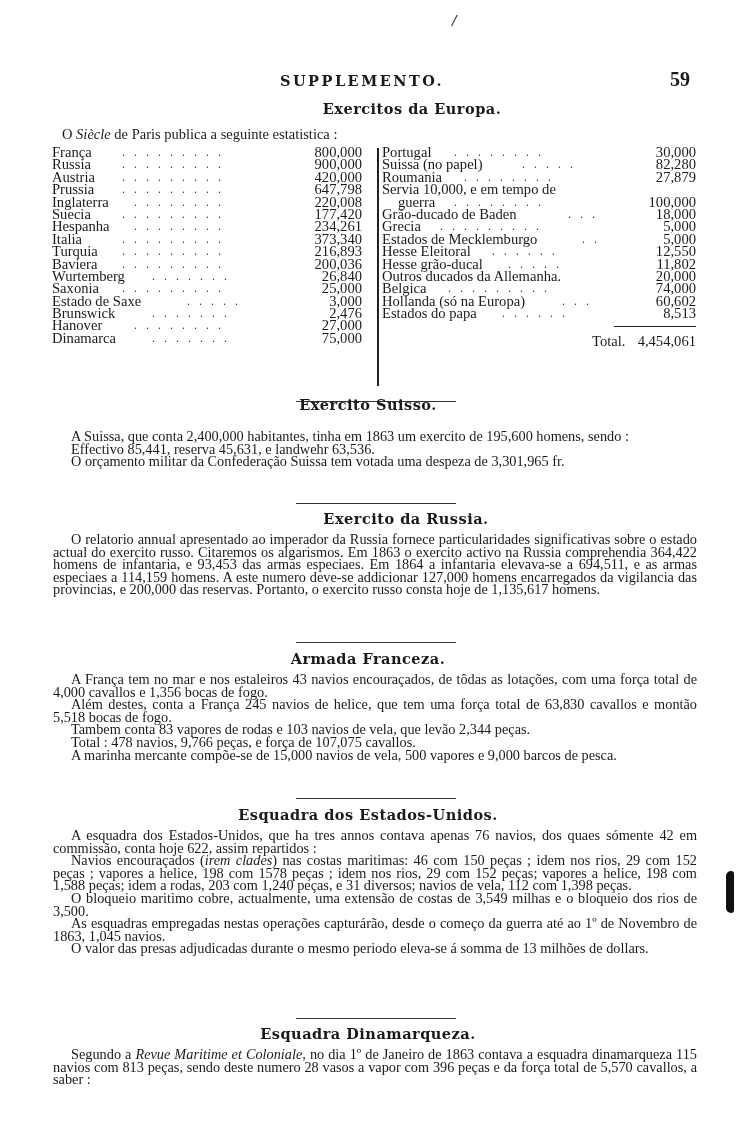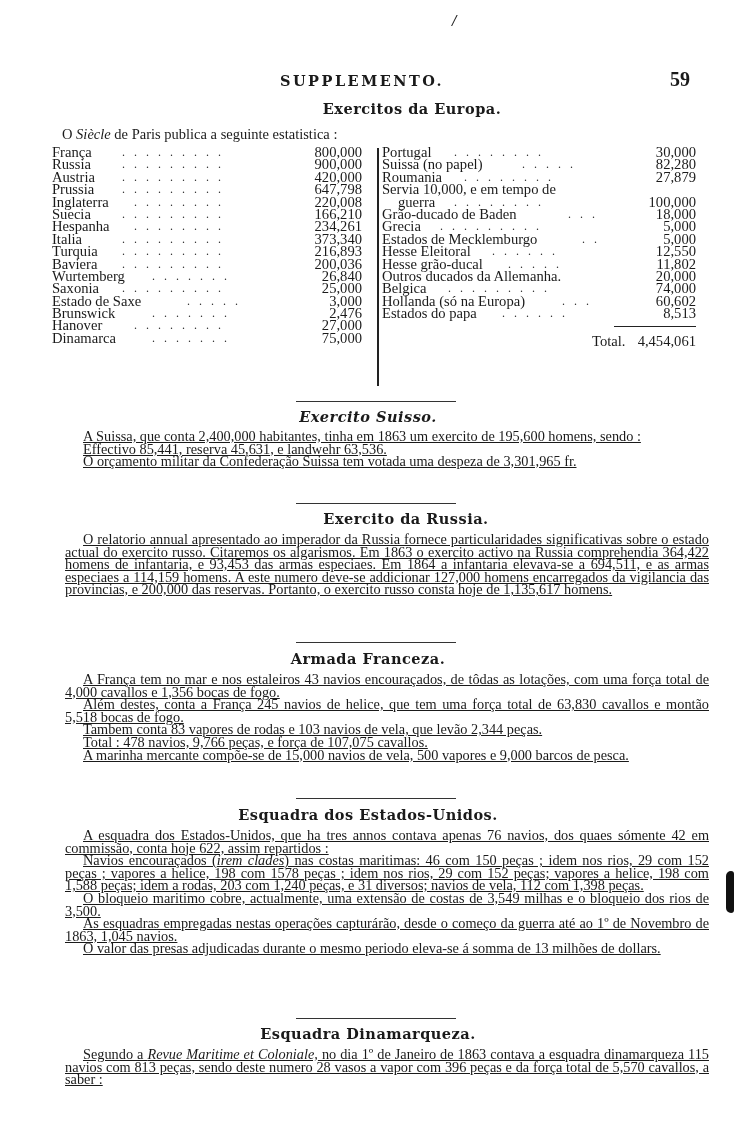--- a/index.html
+++ b/index.html
@@ -22,22 +22,22 @@
   .col.right { left: 330px; width: 340px; }
   .vline { position: absolute; left: 325px; top: 2px; width: 1.5px; height: 238px; background: #222; }
   .row { position: relative; height: 12.4px; white-space: nowrap; }
   .row .name { position: absolute; left: 0; }
   .row .dots { position: absolute; color: #333; letter-spacing: 9px; font-size: 12px; }
   .row .val { position: absolute; right: 0; text-align: right; }
   .col.left .row .val { right: 10px; }
   .col.right .row .val { right: 26px; }
   .col.right .row.indent .name { left: 16px; }
   .total-rule { position: absolute; right: 26px; width: 82px; height: 1px; background: #222; }
-  .para { position: absolute; left: 65px; width: 644px; font-size: 14.3px; line-height: 12.6px;
-          text-align: justify; text-decoration: underline; }
+  .para { position: absolute; left: 53px; width: 644px; font-size: 14.3px; line-height: 12.6px;
+          text-align: justify; }
   .para p { margin: 0; text-indent: 18px; }
   .para i { font-style: italic; }
   .blot { position: absolute; left: 726px; top: 871px; width: 8px; height: 42px;
           background: #111; border-radius: 5px 3px 3px 5px; }
 </style>
 </head>
 <body>
 
 <div class="page">
 
@@ -77,21 +77,21 @@
           <span class="val">647,798</span>
         </div>
       <div class="row">
           <span class="name">Inglaterra</span>
           <span class="dots" style="left:82px">........</span>
           <span class="val">220,008</span>
         </div>
       <div class="row">
           <span class="name">Suecia</span>
           <span class="dots" style="left:70px">.........</span>
-          <span class="val">166,210</span>
+          <span class="val">177,420</span>
         </div>
       <div class="row">
           <span class="name">Hespanha</span>
           <span class="dots" style="left:82px">........</span>
           <span class="val">234,261</span>
         </div>
       <div class="row">
           <span class="name">Italia</span>
           <span class="dots" style="left:70px">.........</span>
           <span class="val">373,340</span>
@@ -211,21 +211,21 @@
         </div>
       <div class="total-rule" style="top:180px"></div>
       <div class="row" style="margin-top:16px">
           <span class="name" style="left:210px">Total.</span>
           <span class="val">4,454,061</span>
         </div>
     </div>
   </div>
 
   <div class="rule" style="top:401px"></div>
-  <div class="h2" style="top:408px;font-style:italic;">Exercito Suisso.</div>
+  <div class="h2" style="top:396px;">Exercito Suisso.</div>
   <div class="para" style="top:430px">
     <p>A Suissa, que conta 2,400,000 habitantes, tinha em 1863 um exercito de 195,600 homens, sendo :</p>
     <p>Effectivo 85,441, reserva 45,631, e landwehr 63,536.</p>
     <p>O orçamento militar da Confederação Suissa tem votada uma despeza de 3,301,965 fr.</p>
   </div>
 
   <div class="rule" style="top:503px"></div>
   <div class="h2" style="top:510px;padding-left:38px;">Exercito da Russia.</div>
   <div class="para" style="top:533px">
     <p>O relatorio annual apresentado ao imperador da Russia fornece particularidades significativas sobre o estado actual do exercito russo. Citaremos os algarismos. Em 1863 o exercito activo na Russia comprehendia 364,422 homens de infantaria, e 93,453 das armas especiaes. Em 1864 a infantaria elevava-se a 694,511, e as armas especiaes a 114,159 homens. A este numero deve-se addicionar 127,000 homens encarregados da vigilancia das provincias, e 200,000 das reservas. Portanto, o exercito russo consta hoje de 1,135,617 homens.</p>

